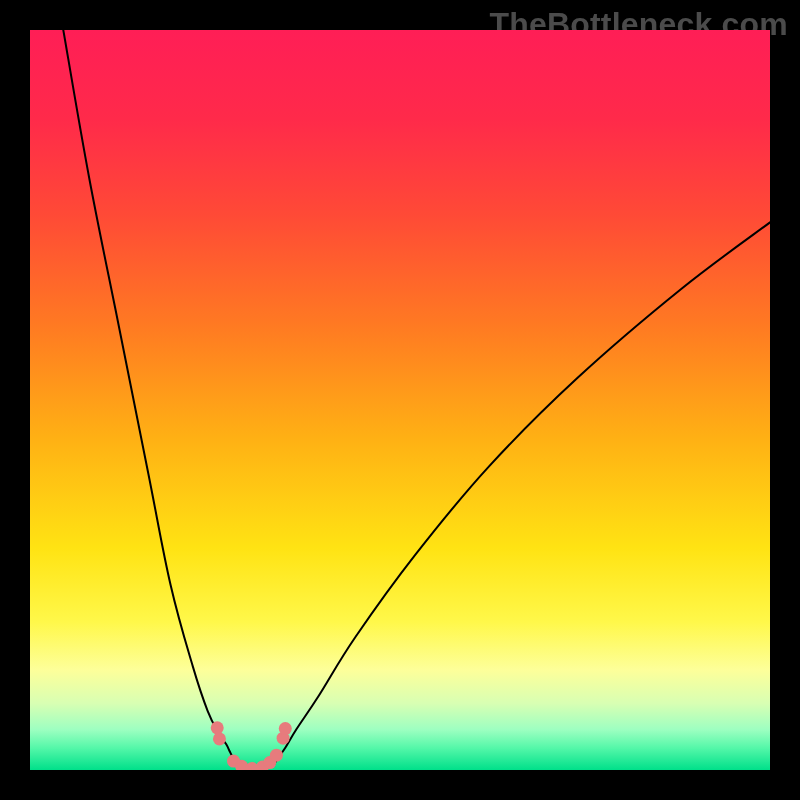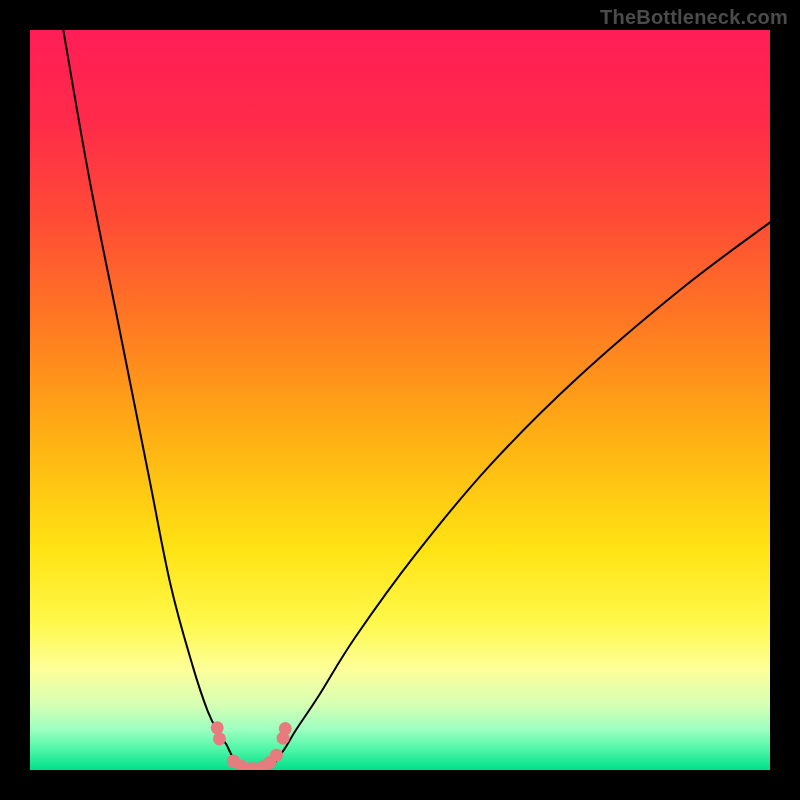--- a/index.html
+++ b/index.html
@@ -25,21 +25,21 @@
     top: 30px;
     width: 740px;
     height: 740px;
     overflow: hidden;
   }
   .watermark {
     position: absolute;
     top: 6px;
     right: 12px;
     color: #4b4b4b;
-    font-size: 20px;
+    font-size: 32px;
     font-weight: 600;
     letter-spacing: 0.2px;
     pointer-events: none;
   }
   svg.gradient-bg {
     position: absolute;
     left: 0;
     top: 0;
     width: 740px;
     height: 740px;

